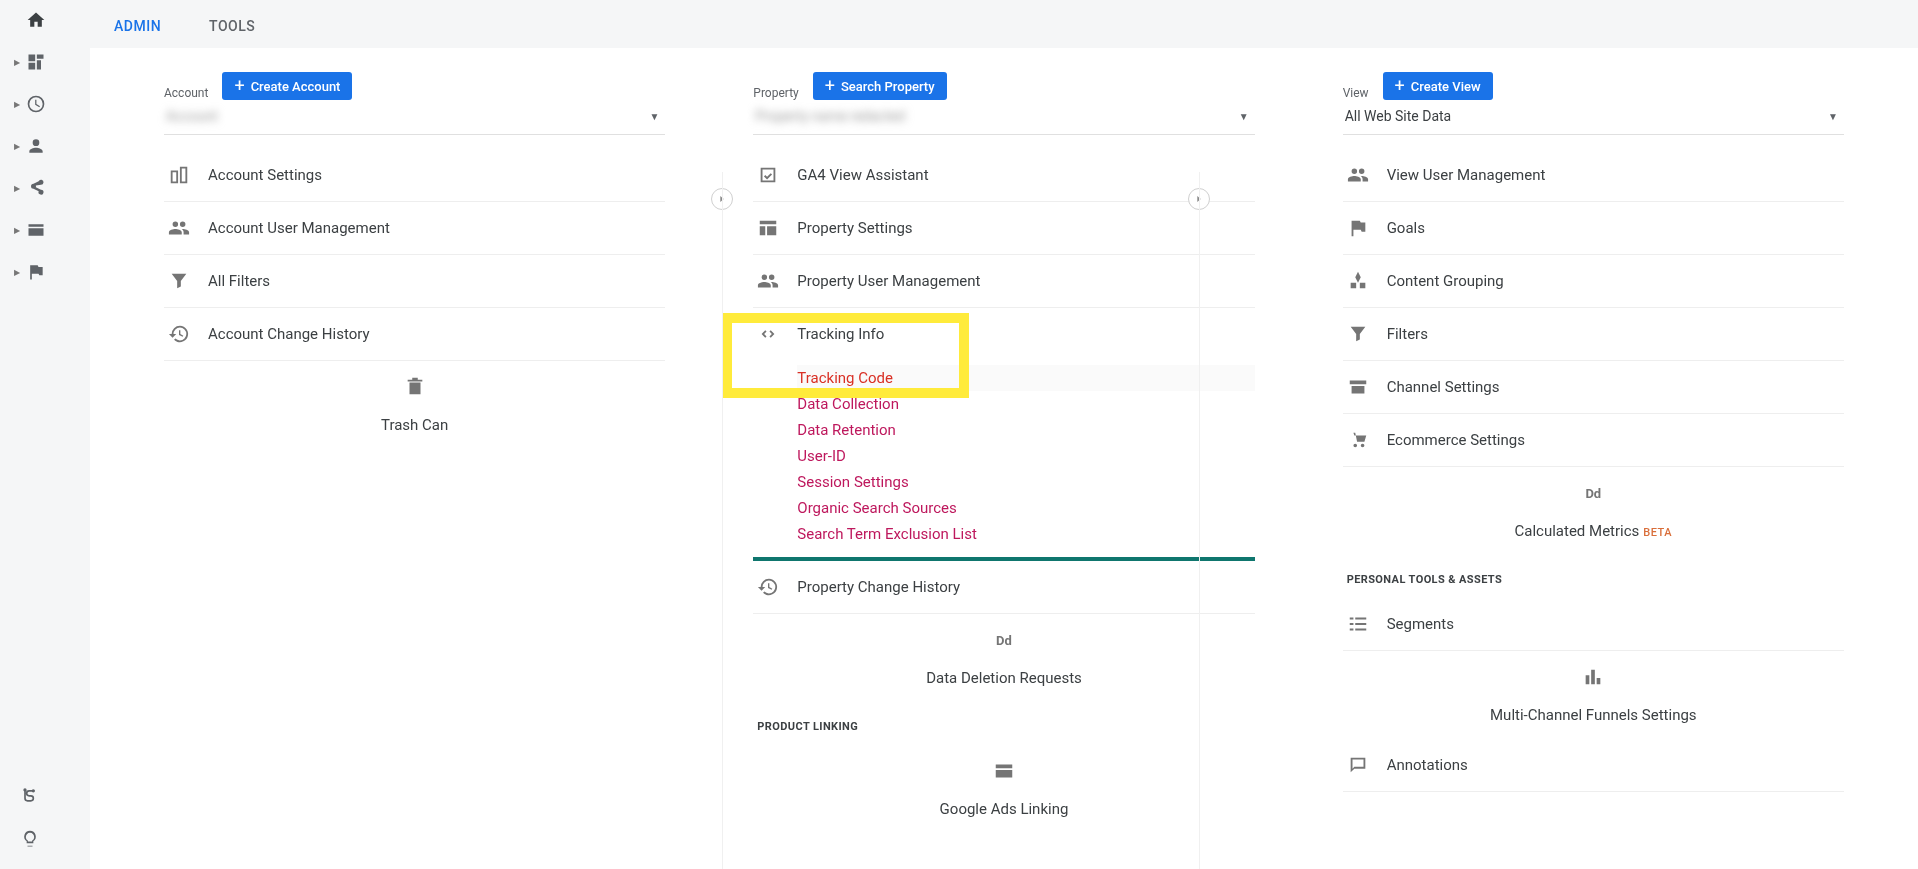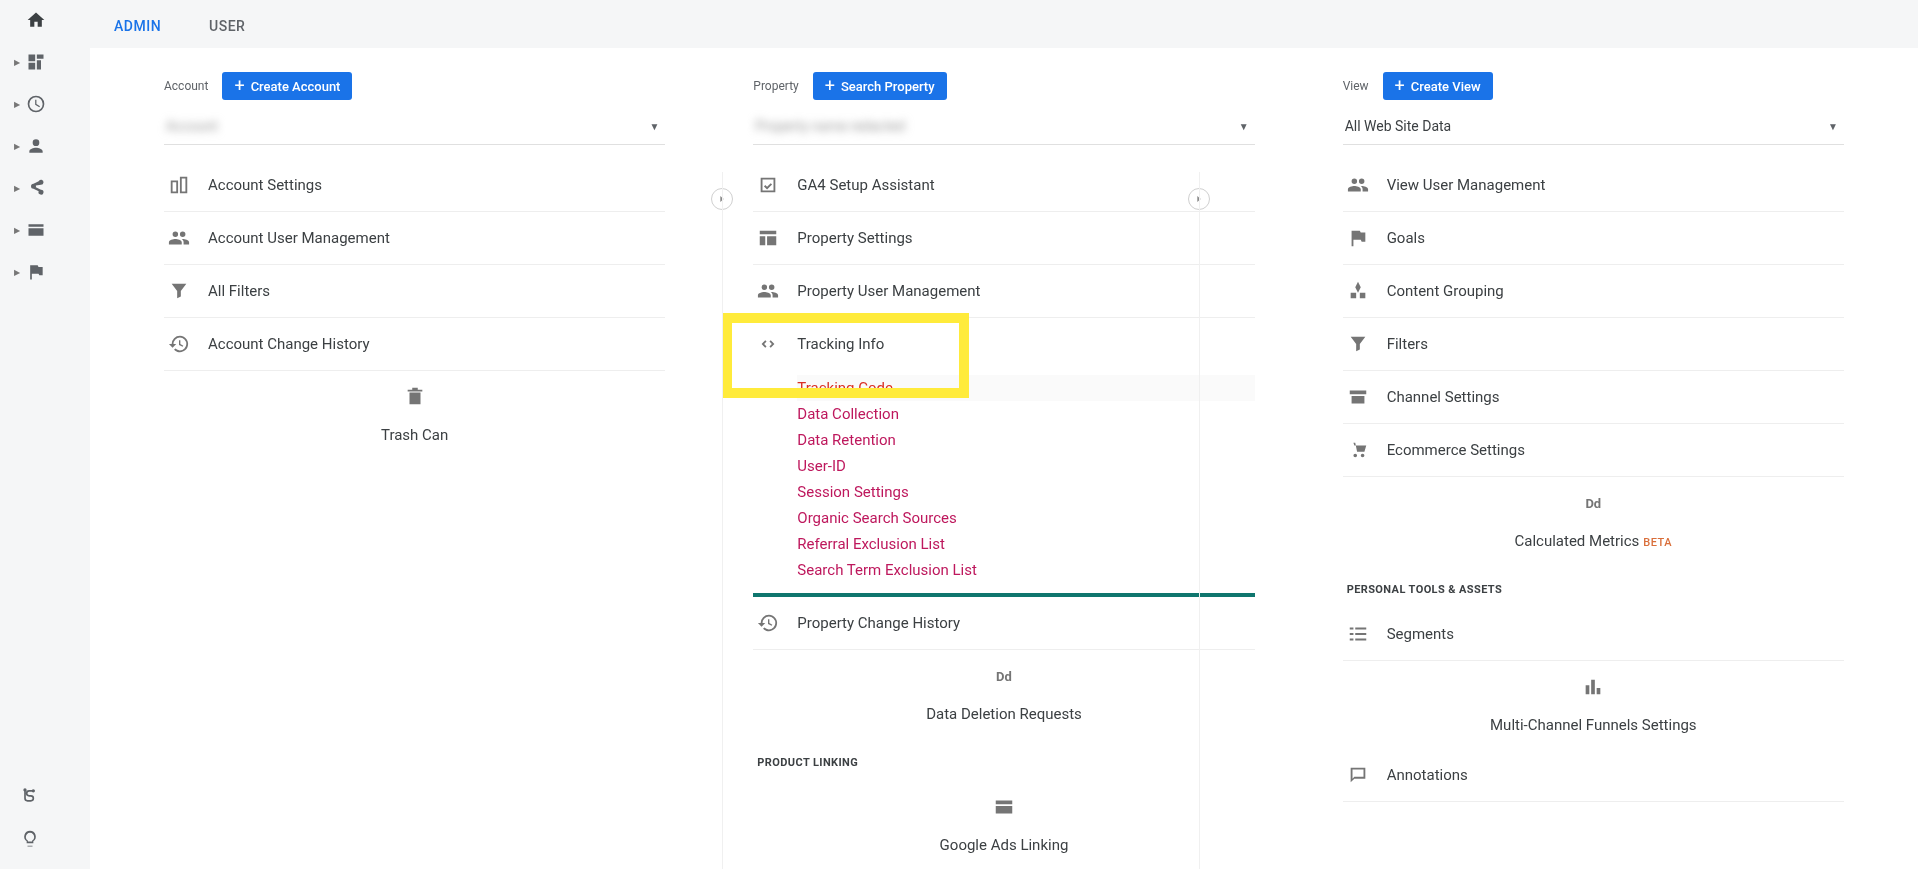--- a/index.html
+++ b/index.html
@@ -19,21 +19,21 @@
 .topbar { position:absolute; left:90px; right:0; top:4px; height:48px; background:#f5f6f7; display:flex; }
 .topbar .tab { font-size:14px; font-weight:500; color:#5f6368; padding:14px 24px 12px 24px; letter-spacing:.5px; cursor:pointer; }
 .topbar .tab.active { color:#1a73e8; border-bottom:3px solid #fbbc04; }
 
 
 .main { position:absolute; left:90px; top:48px; right:0; bottom:0; background:#fff; padding:24px 0 0 0; }
 
 .cols { display:flex; position:relative; }
 .col { flex:1; padding:0 44px; min-width:0; }
 
-.col-header { display:flex; align-items:center; gap:14px; font-size:12px; color:#5f6368; margin-bottom:10px; padding-left:0; }
+.col-header { display:flex; align-items:flex-end; gap:14px; font-size:12px; color:#5f6368; padding-left:0; }
 .create-btn { display:flex; align-items:center; gap:6px; background:#1a73e8; color:#fff; font-size:13px; font-weight:500; padding:5px 12px; border-radius:3px; cursor:pointer; }
 .create-btn .plus { font-size:18px; line-height:18px; font-weight:400; }
 
 .selector { width:100%; border-bottom:1px solid #e0e0e0; padding:8px 6px 10px 2px; font-size:14px; color:#3c4043; display:flex; justify-content:space-between; align-items:center; cursor:pointer; margin-bottom:14px; }
 .selector .caret { color:#5f6368; font-size:10px; }
 .selector .placeholder-blur { filter: blur(4px); color:#999; }
 
 .menu-list { list-style:none; }
 .menu-item { display:flex; align-items:center; gap:18px; padding:15px 4px; border-bottom:1px solid #eee; font-size:15px; color:#3c4043; cursor:pointer; }
 .menu-item .mi-icon { width:22px; height:22px; display:flex; align-items:center; justify-content:center; }
@@ -130,21 +130,21 @@
           <svg viewBox="0 0 24 24">
             <path d="M9 21h6v-1H9zm3-19a7 7 0 00-4 12.7V17h8v-2.3A7 7 0 0012 2zm3 11.6l-.5.4V15h-5v-1l-.5-.4a5 5 0 116 0z"></path>
           </svg>
         </span>
     </div>
   </div>
 </div>
 
 <div class="topbar">
   <div class="tab active">ADMIN</div>
-  <div class="tab">USER</div>
+  <div class="tab">TOOLS</div>
 </div>
 
 <div class="main">
   <div class="cols">
 
     <div class="col" style="padding-left:74px;">
       <div class="col-header">
         <span>Account</span>
         <div class="create-btn">
           <span class="plus">+</span>
@@ -217,21 +217,21 @@
         <span class="placeholder-blur">Property name redacted</span>
         <span class="caret">▼</span>
       </div>
       <ul class="menu-list">
         <li class="menu-item">
           <span class="mi-icon">
               <svg viewBox="0 0 24 24">
                 <path d="M4 4h16v16H4zM6 6v12h12V6zm3 6l2 2 4-4 1.4 1.4L11 17l-3.4-3.4z"></path>
               </svg>
             </span>
-          <span>GA4 Setup Assistant</span>
+          <span>GA4 View Assistant</span>
         </li>
         <li class="menu-item">
           <span class="mi-icon">
               <svg viewBox="0 0 24 24">
                 <path d="M3 4h18v4H3zM3 10h6v10H3zM11 10h10v10H11z"></path>
               </svg>
             </span>
           <span>Property Settings</span>
         </li>
         <li class="menu-item">
@@ -251,21 +251,20 @@
           <span>Tracking Info</span>
         </li>
       </ul>
       <ul class="sub-list">
         <li class="active">Tracking Code</li>
         <li>Data Collection</li>
         <li>Data Retention</li>
         <li>User-ID</li>
         <li>Session Settings</li>
         <li>Organic Search Sources</li>
-        <li>Referral Exclusion List</li>
         <li>Search Term Exclusion List</li>
       </ul>
       <ul class="menu-list">
         <li class="menu-item">
           <span class="mi-icon">
               <svg viewBox="0 0 24 24">
                 <path d="M13 3a9 9 0 00-9 9H1l4 4 4-4H6a7 7 0 117 7 7 7 0 01-5-2l-1.4 1.4A9 9 0 1013 3zm-1 5v5l4 2 .7-1.2-3.2-1.8V8z"></path>
               </svg>
             </span>
           <span>Property Change History</span>

